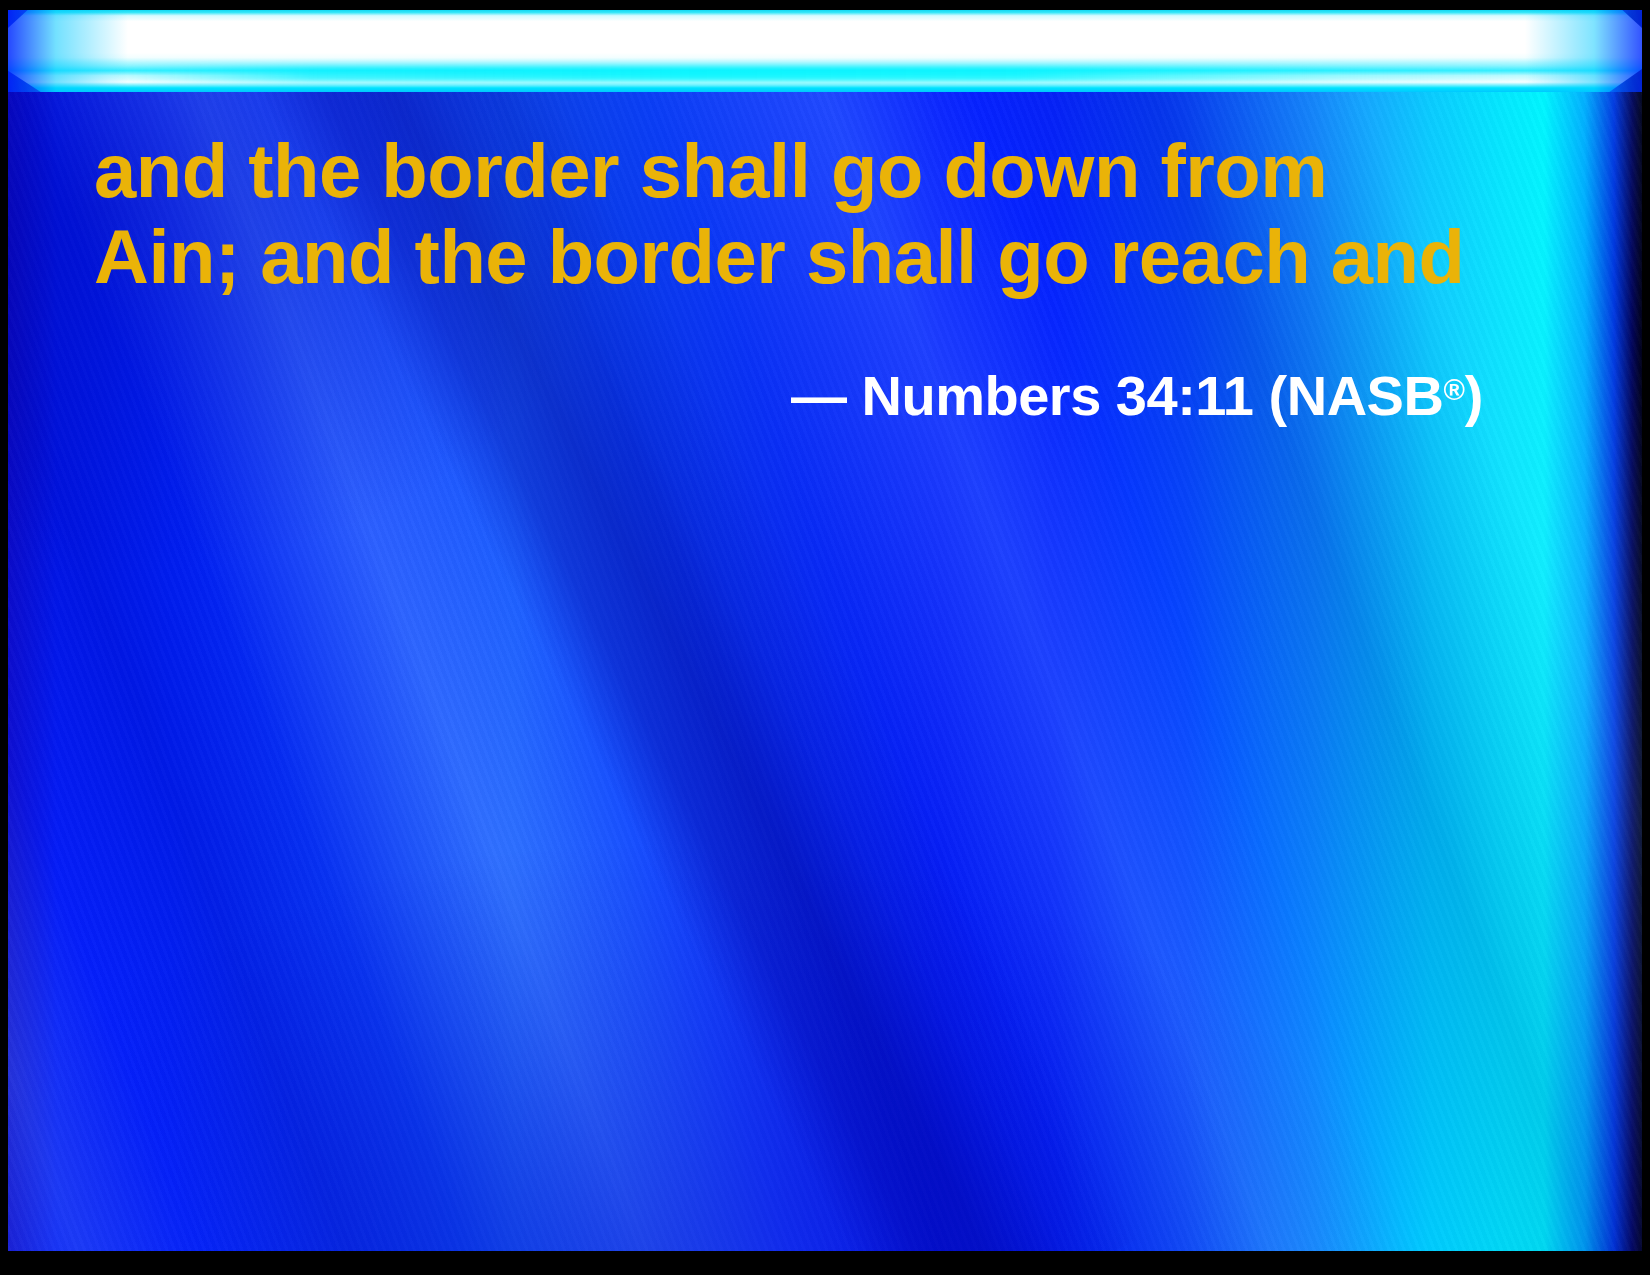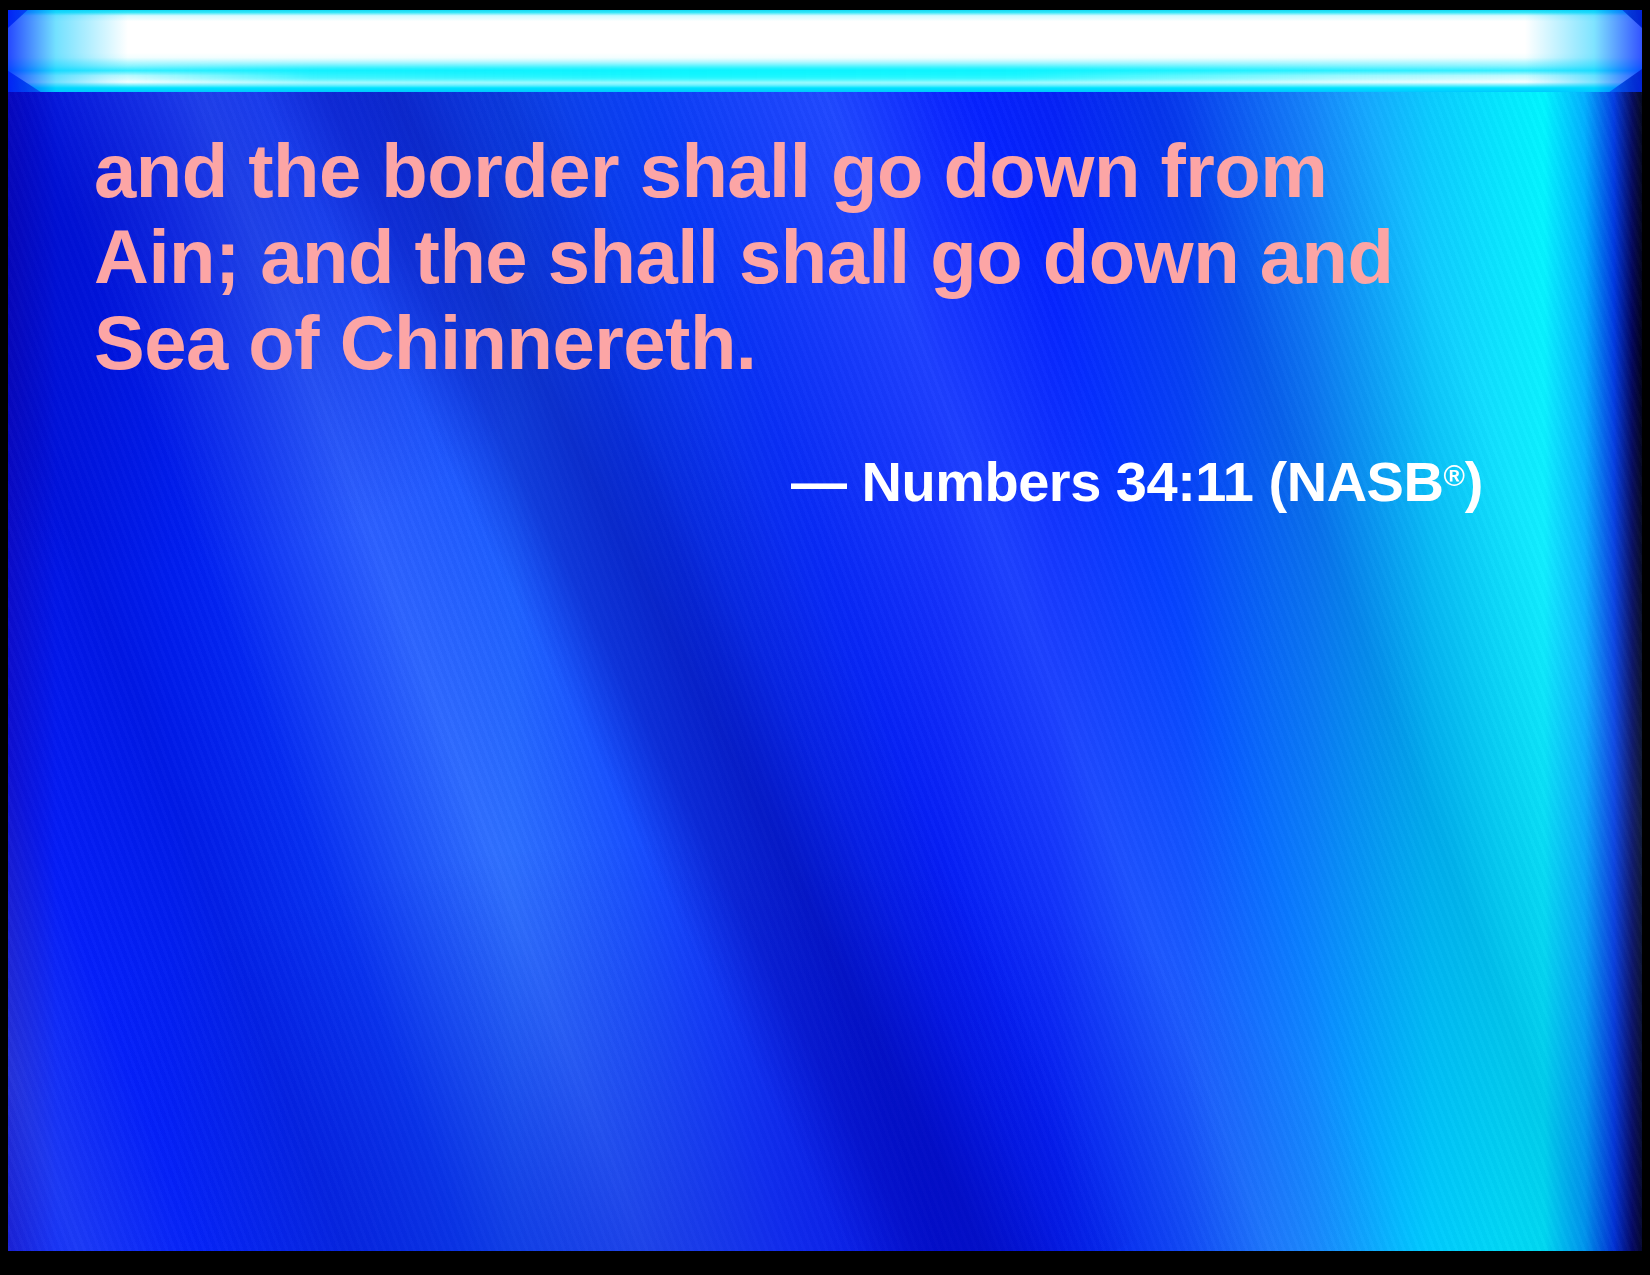--- a/index.html
+++ b/index.html
@@ -213,21 +213,21 @@
   
   .verse-block {
     position: absolute;
     left: 86px;
     top: 118px;
     width: 1400px;
   }
 
   .verse-text {
     margin: 0;
-    color: #fca5a5;
+    color: #eab308;
     font-family: "Liberation Sans Narrow", "Liberation Sans", sans-serif;
     font-weight: bold;
     font-size: 76px;
     line-height: 86px;
     letter-spacing: -0.5px;
     white-space: pre-wrap;
   }
 
   .verse-reference {
     margin: 11px;
@@ -263,21 +263,20 @@
     <div class="top-banner">
       <div class="banner-shape"></div>
       <div class="banner-cyan-streak"></div>
       <div class="banner-glow-left"></div>
       <div class="banner-glow-right"></div>
     </div>
 
     <div class="verse-block">
 
       <p class="verse-text">and the border shall go down from</p>
-      <p class="verse-text">Ain; and the shall shall go down and</p>
-      <p class="verse-text">Sea of Chinnereth.</p>
+      <p class="verse-text">Ain; and the border shall go reach and</p>
 
       <p class="verse-reference"><span>—</span><span> </span><span>Numbers 34:11</span><span> </span><span>(</span><span>NASB</span><span class="reg-mark">®</span><span>)</span></p>
 
     </div>
 
   </div>
 </div>
 
 </body></html>

